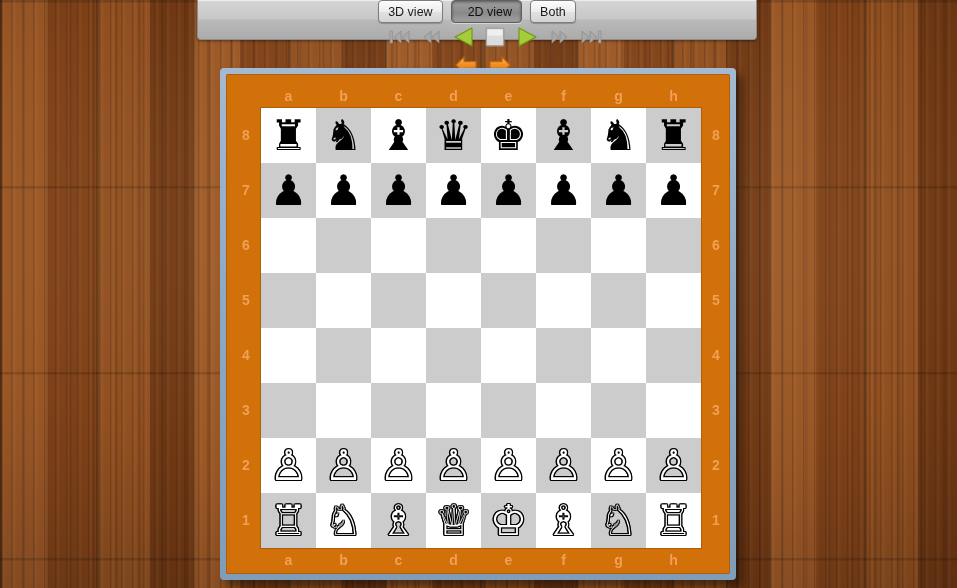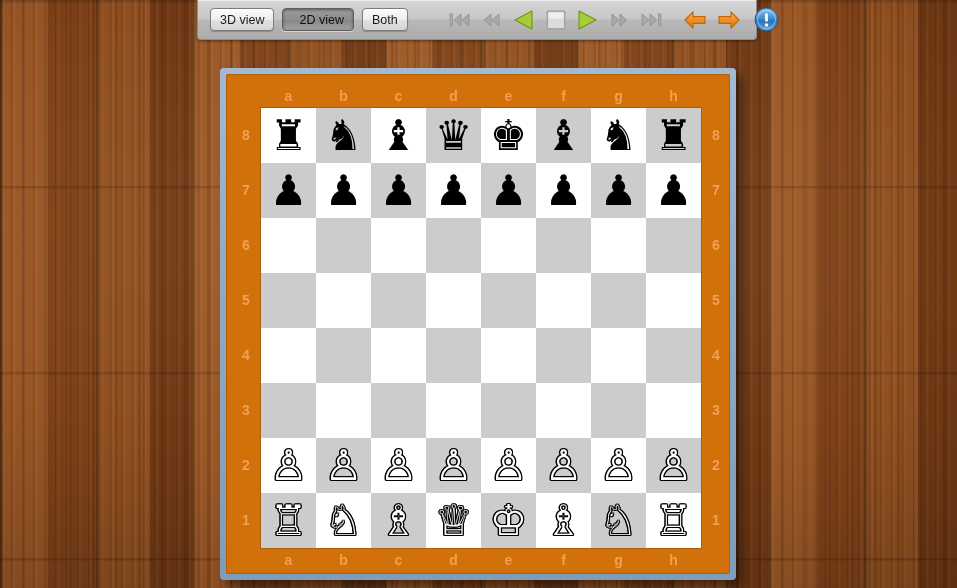--- a/index.html
+++ b/index.html
@@ -68,20 +68,21 @@
     height: 40px;
     background: linear-gradient(180deg, #d6d6d6 0%, #c7c7c7 48%, #b9b9b9 52%, #ababab 100%);
     border: 1px solid #8e8e8e;
     border-top: none;
     border-radius: 0 0 4px 4px;
     box-shadow: 0 1px 3px rgba(0,0,0,0.45), inset 0 1px 0 rgba(255,255,255,0.55);
     display: flex;
     align-items: center;
     padding: 0 12px;
     gap: 0;
+    flex-direction: column;
   }
 
   .view-group { display: flex; align-items: center; gap: 8px; }
 
   .view-btn {
     height: 23px;
     padding: 0 9px;
     font-size: 12.5px;
     font-family: "Liberation Sans", sans-serif;
     color: #1a1a1a;

